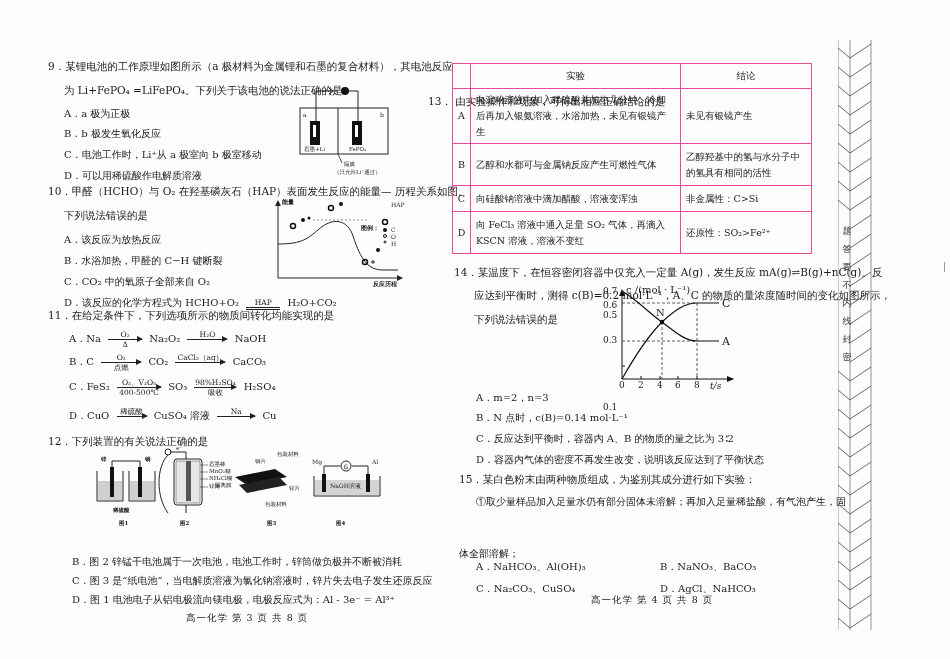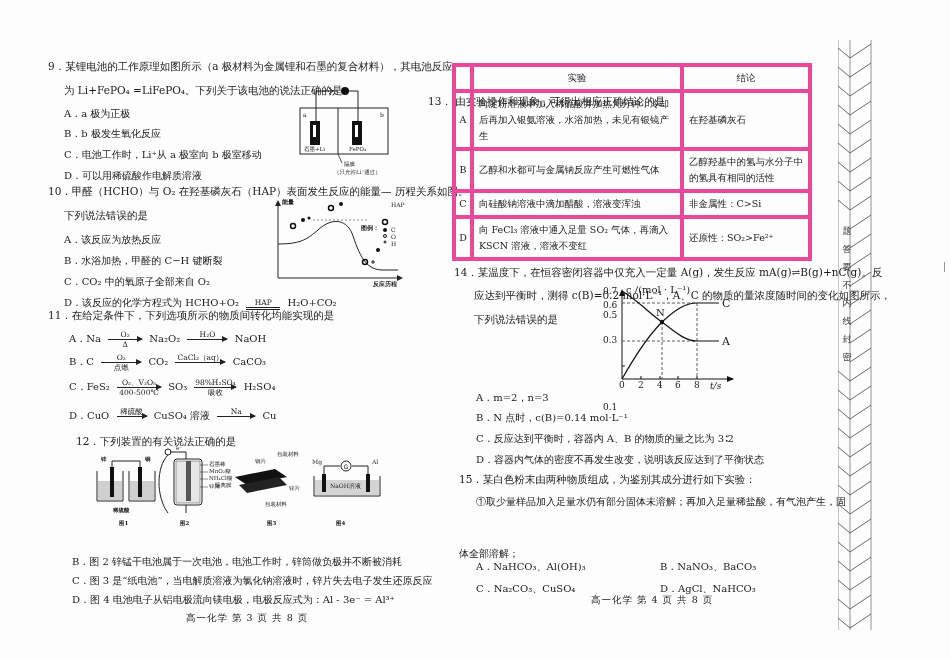--- a/index.html
+++ b/index.html
@@ -6,21 +6,21 @@
   html, body { width: 950px; height: 659px; background: #ffffff; overflow: hidden; }
   body { position: relative; font-family: "DejaVu Serif", "Liberation Serif", serif; color: #1a1a1a; font-size: 10.5px; }
   .page { position: absolute; top: 0; left: 0; width: 950px; height: 659px; background: #fdfdfd; }
   .abs { position: absolute; white-space: nowrap; }
   .q-title { font-size: 10.5px; }
   .opt { font-size: 10px; }
   .footer { font-size: 9.5px; letter-spacing: 1px; }
 
   
   table.q13 { position: absolute; left: 452px; top: 63px; width: 360px; border-collapse: collapse; font-size: 9.5px; }
-  table.q13 td, table.q13 th { border: 4px solid #ec4899; padding: 3px 5px; vertical-align: middle; font-weight: normal; line-height: 16px; }
+  table.q13 td, table.q13 th { border: 1px solid #ec4899; padding: 3px 5px; vertical-align: middle; font-weight: normal; line-height: 16px; }
   table.q13 th { height: 25px; text-align: center; }
   table.q13 td.lbl { width: 18px; text-align: center; padding: 0; }
   table.q13 td.exp { width: 210px; }
   .arrow-label { display: inline-block; position: relative; text-align: center; vertical-align: middle; margin: 0 4px; }
   .arrow-label .top { font-size: 7.5px; display: block; line-height: 9px; }
   .arrow-label .bot { font-size: 7.5px; display: block; line-height: 9px; }
   .arrow-label .line { display: block; height: 1px; background: #222; position: relative; }
   .arrow-label .line::after { content: ""; position: absolute; right: -1px; top: -3px; border-left: 6px solid #222; border-top: 3.5px solid transparent; border-bottom: 3.5px solid transparent; }
   .eqline { display: block; border-top: 1px solid #222; border-bottom: 1px solid #222; height: 3px; }
   .margin-strip { position: absolute; left: 838px; top: 40px; width: 36px; height: 590px; }
@@ -131,21 +131,21 @@
   </div>
 
   <div class="abs opt" style="left:69px;top:407px;">
     <span>D．</span><span>CuO</span>
     <span class="arrow-label" style="width:30px;"><span class="top">稀硫酸</span><span class="line"></span><span class="bot">&nbsp;</span></span>
     <span>CuSO₄ 溶液</span>
     <span class="arrow-label" style="width:38px;"><span class="top">Na</span><span class="line"></span><span class="bot">&nbsp;</span></span>
     <span>Cu</span>
   </div>
 
-  <div class="abs q-title" style="left:48px;top:435px;margin-left:28px;">12．下列装置的有关说法正确的是</div>
+  <div class="abs q-title" style="left:48px;top:435px;">12．下列装置的有关说法正确的是</div>
 
   <div class="abs" style="left:95px;top:455px;width:62px;height:72px;">
     <svg width="62" height="52" viewBox="0 0 62 52">
       <polyline points="17,14 17,6 45,6 45,14" fill="none" stroke="#222"></polyline>
       <path d="M2,16 L2,46 L28,46 L28,16" fill="none" stroke="#222"></path>
       <path d="M34,16 L34,46 L60,46 L60,16" fill="none" stroke="#222"></path>
       <rect x="3" y="26" width="24" height="19" fill="#cfcfcf"></rect>
       <rect x="35" y="26" width="24" height="19" fill="#cfcfcf"></rect>
       <rect x="15" y="12" width="4" height="30" fill="#111"></rect>
       <rect x="43" y="12" width="4" height="30" fill="#111"></rect>
@@ -203,37 +203,37 @@
       <rect x="54" y="14" width="4" height="18" fill="#111"></rect>
     </svg>
     <span class="abs" style="left:0px;top:-2px;font-size:6px;">Mg</span>
     <span class="abs" style="left:60px;top:-2px;font-size:6px;">Al</span>
     <span class="abs" style="left:18px;top:22px;font-size:6px;">NaOH溶液</span>
     <span class="abs" style="left:24px;top:60px;font-size:5.5px;font-weight:bold;">图4</span>
   </div>
 
   <div class="abs opt" style="left:72px;top:555px;">B．图 2 锌锰干电池属于一次电池，电池工作时，锌筒做负极并不断被消耗</div>
   <div class="abs opt" style="left:72px;top:574px;">C．图 3 是“纸电池”，当电解质溶液为氯化钠溶液时，锌片失去电子发生还原反应</div>
-  <div class="abs opt" style="left:72px;top:593px;">D．图 4 电池电子从铝电极流向镁电极，电极反应式为：Al - 3e⁻ = Al³⁺</div>
+  <div class="abs opt" style="left:72px;top:593px;">D．图 1 电池电子从铝电极流向镁电极，电极反应式为：Al - 3e⁻ = Al³⁺</div>
 
   <div class="abs footer" style="left:186px;top:612px;">高一化学  第 3 页  共 8 页</div>
 
   <div class="abs q-title" style="left:428px;top:48px;margin-top:47px;">13．  由实验操作和现象，可得出相应正确结论的是</div>
 
   <table class="q13">
     <tbody>
         <tr>
       <th></th>
       <th>实验</th>
       <th>结论</th>
     </tr>
     <tr style="height:42px;">
       <td class="lbl">A</td>
       <td class="exp">向淀粉溶液中加入稀硫酸并加热几分钟，冷却后再加入银氨溶液，水浴加热，未见有银镜产生</td>
-      <td>在羟基磷灰石</td>
+      <td>未见有银镜产生</td>
     </tr>
     <tr style="height:42px;">
       <td class="lbl">B</td>
       <td class="exp">乙醇和水都可与金属钠反应产生可燃性气体</td>
       <td>乙醇羟基中的氢与水分子中的氢具有相同的活性</td>
     </tr>
     <tr style="height:26px;">
       <td class="lbl">C</td>
       <td class="exp">向硅酸钠溶液中滴加醋酸，溶液变浑浊</td>
       <td>非金属性：C&gt;Si</td>

